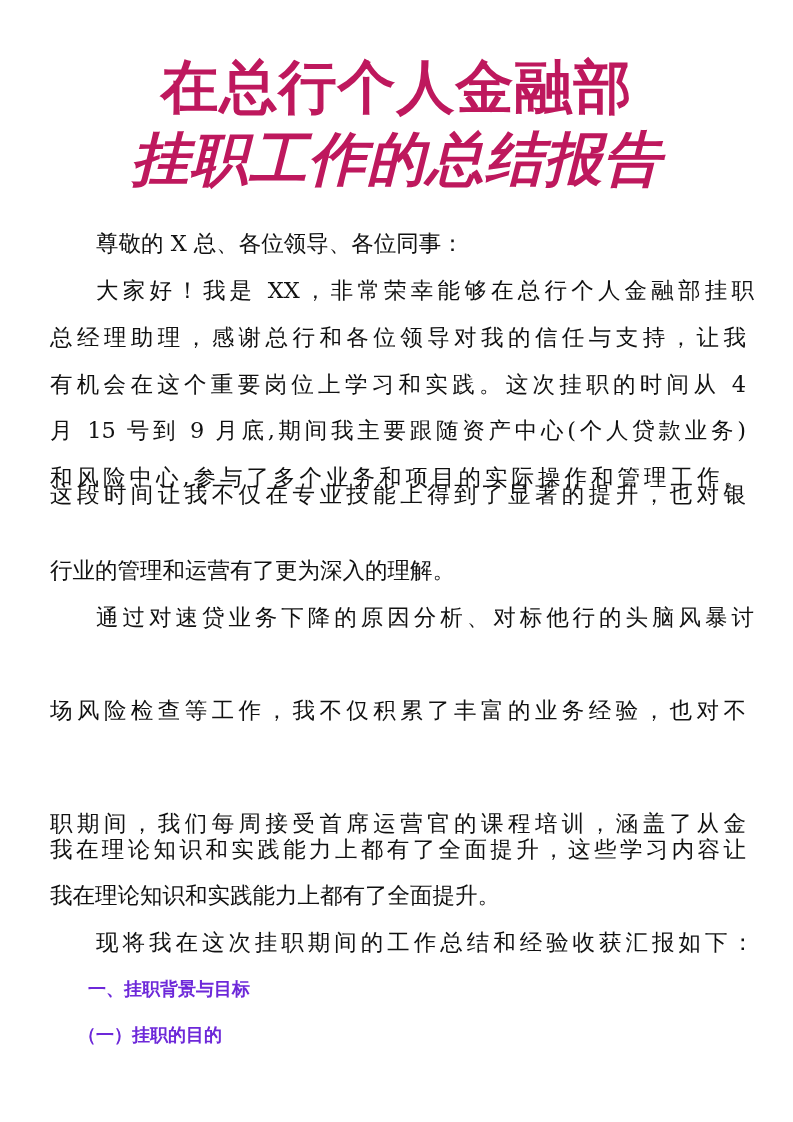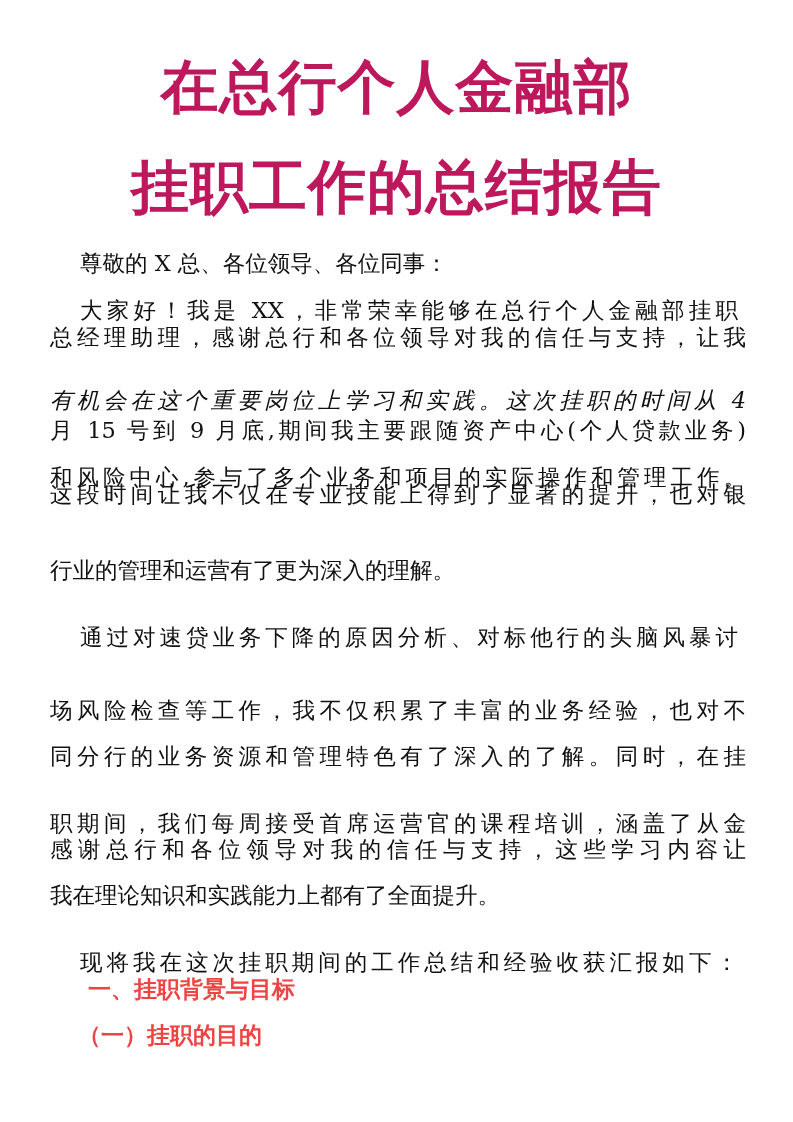--- a/index.html
+++ b/index.html
@@ -5,57 +5,56 @@
     html, body { margin: 0; padding: 0; background: #ffffff; }
     body { width: 793px; height: 1122px; position: relative; overflow: hidden; }
     .page { position: absolute; left: 0; top: 0; width: 793px; height: 1122px; background: #fff; }
     .title {
       position: absolute; left: 0; width: 793px; text-align: center;
       font-family: "DejaVu Sans", sans-serif; font-weight: bold;
       font-size: 58px; color: #be185d; letter-spacing: 1px; line-height: 70px;
       white-space: nowrap;
     }
     .title.t1 { top: 52px; }
-    .title.t2 { top: 152px; }
+    .title.t2 { top: 124px; font-style: italic; }
     .line {
       position: absolute; left: 50px; width: 696px;
       font-family: "DejaVu Serif", serif; font-size: 22.5px; color: #111;
       line-height: 30px; white-space: nowrap; text-align: justify;
       text-align-last: justify; letter-spacing: 0px;
     }
-    .line.indent { left: 80px; width: 658px; margin-top: 20px; }
+    .line.indent { left: 96px; width: 658px; }
     .line.last { text-align-last: left; }
     .heading {
       position: absolute; font-family: "DejaVu Sans", sans-serif; font-weight: bold;
-      font-size: 23px; color: #ef4444; line-height: 30px; white-space: nowrap;
+      font-size: 18px; color: #6d28d9; line-height: 30px; white-space: nowrap;
     }
   </style>
 </head>
 <body>
 
 <div class="page">
 
   <div class="title t1">在总行个人金融部</div>
   <div class="title t2">挂职工作的总结报告</div>
 
   <div class="line indent last" style="top:228px;">尊敬的 X 总、各位领导、各位同事：</div>
 
   <div class="line indent" style="top:275px;">大家好！我是 XX，非常荣幸能够在总行个人金融部挂职</div>
   <div class="line" style="top:322px;">总经理助理，感谢总行和各位领导对我的信任与支持，让我</div>
-  <div class="line" style="top:385px;font-style:italic;">有机会在这个重要岗位上学习和实践。这次挂职的时间从 4</div>
+  <div class="line" style="top:369px;">有机会在这个重要岗位上学习和实践。这次挂职的时间从 4</div>
   <div class="line" style="top:415px;">月 15 号到 9 月底,期间我主要跟随资产中心(个人贷款业务)</div>
   <div class="line" style="top:462px;">和风险中心,参与了多个业务和项目的实际操作和管理工作。</div>
   <div class="line" style="top:479px;">这段时间让我不仅在专业技能上得到了显著的提升，也对银</div>
   <div class="line last" style="top:555px;">行业的管理和运营有了更为深入的理解。</div>
 
   <div class="line indent" style="top:602px;">通过对速贷业务下降的原因分析、对标他行的头脑风暴讨</div>
   <div class="line" style="top:695px;">场风险检查等工作，我不仅积累了丰富的业务经验，也对不</div>
-  <div class="line" style="top:741px;">同分行的业务资源和管理特色有了深入的了解。同时，在挂</div>
   <div class="line" style="top:808px;">职期间，我们每周接受首席运营官的课程培训，涵盖了从金</div>
-  <div class="line" style="top:834px;">感谢总行和各位领导对我的信任与支持，这些学习内容让</div>
+  <div class="line" style="top:834px;">我在理论知识和实践能力上都有了全面提升，这些学习内容让</div>
   <div class="line last" style="top:880px;">我在理论知识和实践能力上都有了全面提升。</div>
 
   <div class="line indent" style="top:927px;">现将我在这次挂职期间的工作总结和经验收获汇报如下：</div>
 
   <div class="heading" style="left:88px; top:974px;">一、挂职背景与目标</div>
   <div class="heading" style="left:78px; top:1020px;">（一）挂职的目的</div>
 
 </div>
 
 </body></html>

